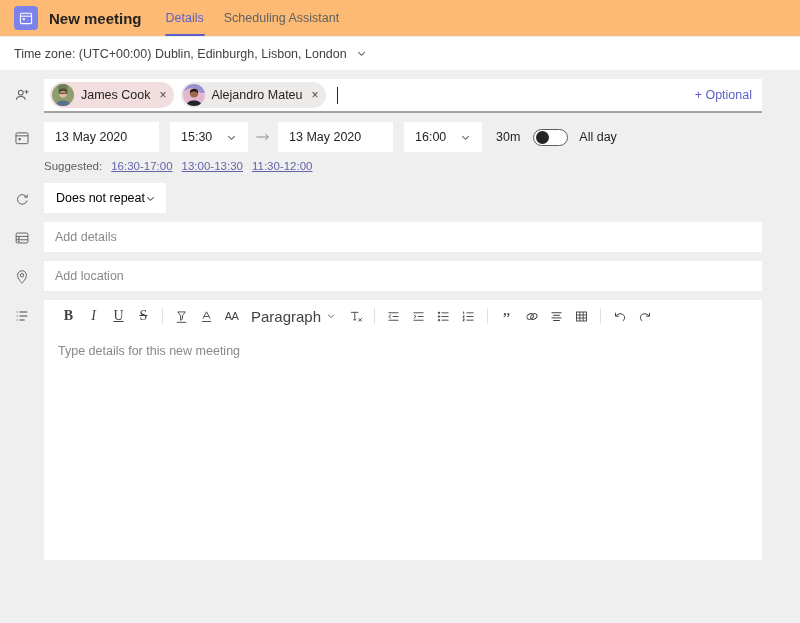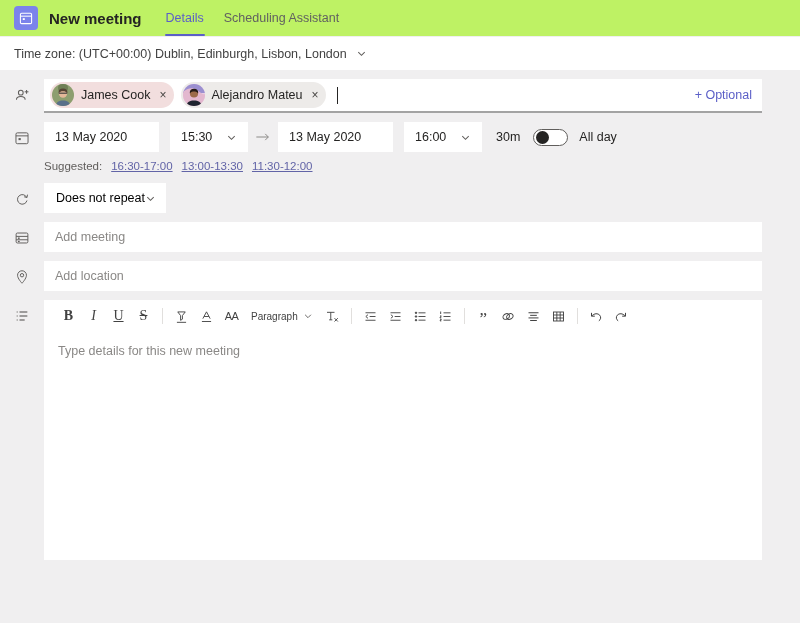--- a/index.html
+++ b/index.html
@@ -8,21 +8,21 @@
     width:800px; height:623px;
     background:#f0eff0;
     font-family:"Liberation Sans", sans-serif;
     color:#252423;
     overflow:hidden;
     -webkit-font-smoothing:antialiased;
   }
 
   
   .header{
-    height:37px; background:#bef264;
+    height:37px; background:#fdba74;
     display:flex; align-items:center;
     padding:0 0 0 14px;
     border-bottom:1px solid #f0eff0;
     position:relative;
   }
   .app-icon{
     width:24px;height:24px;border-radius:4px;background:#7b83eb;
     display:flex;align-items:center;justify-content:center;flex:none;
   }
   .app-title{
@@ -131,21 +131,21 @@
   
   .editor{background:#fff;}
   .toolbar{
     height:32px;display:flex;align-items:center;
     padding:0 4px 0 12px;gap:0;
   }
   .tb{
     width:25px;height:26px;display:flex;align-items:center;justify-content:center;
     color:#424242;cursor:pointer;flex:none;
   }
-  .tb.wide{width:auto;padding:0 7px;font-size:10px;color:#424242;gap:5px;}
+  .tb.wide{width:auto;padding:0 7px;font-size:15px;color:#424242;gap:5px;}
   .tb-sep{width:1px;height:16px;background:#e1dfdd;margin:0 6px;flex:none;}
   .editor-body{
     padding:12px 14px;font-size:12.5px;color:#8a8886;min-height:228px;
   }
 
   svg{display:block;}
 </style>
 </head>
 <body>
 
@@ -298,21 +298,21 @@
     <div class="row-icon">
       <svg width="16" height="16" viewBox="0 0 18 18" fill="none" stroke="#605e5c" stroke-width="1.1">
         <rect x="2.4" y="3.4" width="13.2" height="11.2" rx="1.4"></rect>
         <line x1="2.4" y1="7.2" x2="15.6" y2="7.2"></line>
         <line x1="2.4" y1="11" x2="15.6" y2="11"></line>
         <rect x="4.4" y="8.4" width="2" height="1.6" fill="#605e5c" stroke="none"></rect>
         <rect x="4.4" y="12.2" width="2" height="1.3" fill="#605e5c" stroke="none"></rect>
       </svg>
     </div>
     <div class="field-area">
-      <div class="input placeholder">Add meeting</div>
+      <div class="input placeholder">Add details</div>
     </div>
   </div>
 
   <div class="row">
     <div class="row-icon">
       <svg width="16" height="16" viewBox="0 0 18 18" fill="none" stroke="#605e5c" stroke-width="1.1">
         <path d="M9 16s5-5.2 5-9A5 5 0 0 0 4 7c0 3.8 5 9 5 9z"></path>
         <circle cx="9" cy="7" r="1.9"></circle>
       </svg>
     </div>

